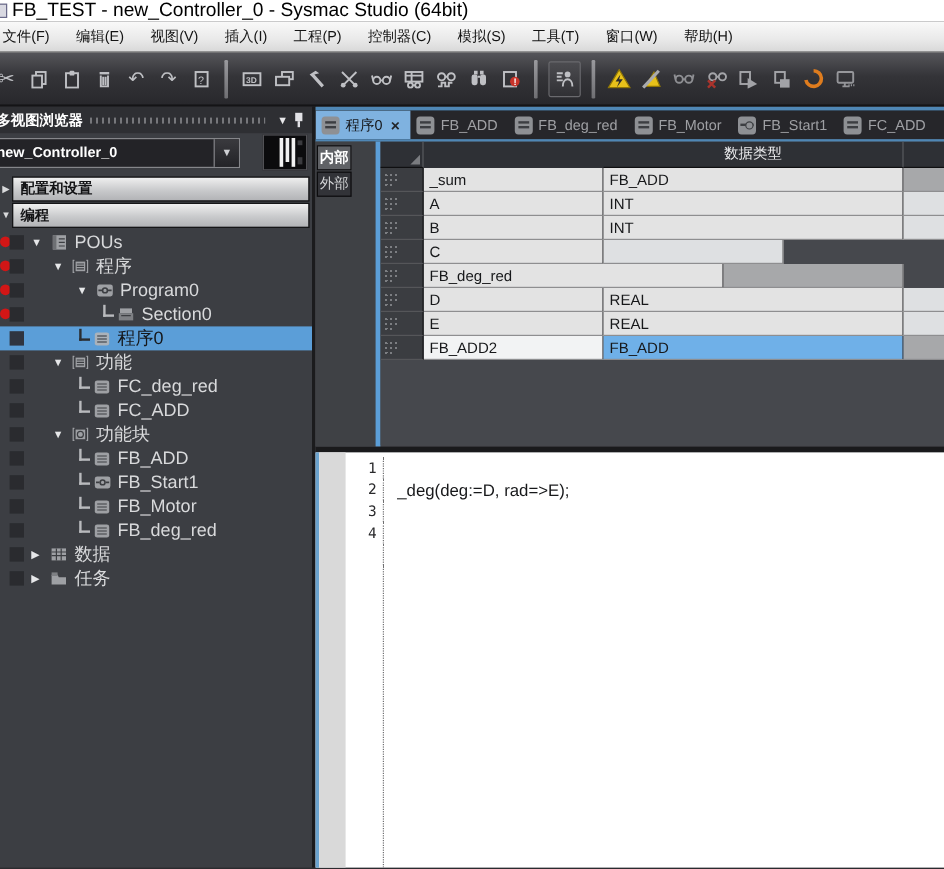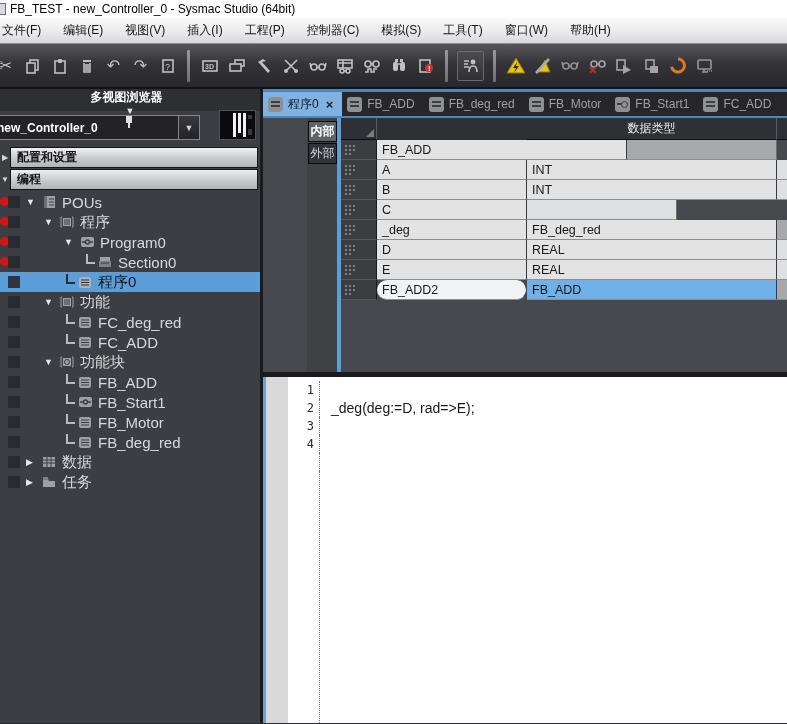--- a/index.html
+++ b/index.html
@@ -2,21 +2,21 @@
 <html><head>
 <meta charset="utf-8">
 <style>
   * { margin:0; padding:0; box-sizing:border-box; }
   html,body { width:787px; height:724px; overflow:hidden; background:#2b2b2f;
               font-family:"Liberation Sans","DejaVu Sans",sans-serif; font-size:12px; }
 
   
   .titlebar { height:18px; background:#ffffff; display:flex; align-items:center; color:#000; }
   .appicon { width:12px; height:12px; background:#d9d9e2; border:1px solid #6a6a8a; margin-left:-6px; margin-right:4px; flex:none; }
-  .titletext { font-size:12px; white-space:nowrap; }
+  .titletext { font-size:16px; white-space:nowrap; }
 
   
   .menubar { height:26px; background:linear-gradient(#f9f9f9,#e9e9e9 60%,#d8d8d8); border-bottom:1px solid #8f8f8f;
              display:flex; align-items:center; color:#141414; }
   .menuitem { padding:0 11px; line-height:25px; white-space:nowrap; }
   .menuitem:first-child { margin-left:-9px; }
 
   
   .toolbar { height:45px; background:linear-gradient(#55555a,#343438 45%,#28282c); border-bottom:2px solid #141416;
              display:flex; align-items:center; padding-left:0; }
@@ -25,29 +25,29 @@
   .tbtn.cut { margin-left:-8px; }
   .tbtn.boxed { border:1px solid #6a6a6e; background:linear-gradient(#4c4c50,#303034); border-radius:2px; margin:0 3px; }
   .tsep { width:3px; height:32px; background:linear-gradient(#9a9a9e,#6f6f73); margin:0 6px; border-radius:1px; flex:none; }
   .tglyph { font-size:16px; color:#bfc0c4; }
 
   
   .content { display:flex; height:634px; }
 
   
   .sidebar { width:263px; flex:none; background:#3c3e43; border-right:3px solid #1b1b1d; display:flex; flex-direction:column; }
-  .sbheader { height:22px; background:#2e2f33; display:flex; align-items:center; color:#fff; font-weight:bold; padding:0 4px;flex-direction:column; }
+  .sbheader { height:22px; background:#2e2f33; display:flex; align-items:center; color:#fff; font-weight:bold; padding:0 4px; }
   .sbheader .ttl { margin-left:-7px; white-space:nowrap; }
   .dotsfill { flex:1; height:5px; margin:0 6px;
               background:repeating-linear-gradient(90deg,#76777b 0 2px,transparent 2px 5px); }
   .sbddicon { color:#e8e8ea; font-size:9px; margin:0 4px; }
   .pin { width:10px; height:12px; position:relative; margin-right:2px; }
   .pin:before { content:""; position:absolute; left:2px; top:0; width:6px; height:7px; background:#e2e2e6; }
   .pin:after { content:""; position:absolute; left:4px; top:7px; width:2px; height:5px; background:#e2e2e6; }
-  .selrow { height:32px; display:flex; align-items:flex-end; padding:3px 4px 3px 0; }
+  .selrow { height:32px; display:flex; align-items:center; padding:3px 4px 3px 0; }
   .devselect { width:208px; height:25px; margin-left:-8px; background:#232327; border:1px solid #85868a;
                display:flex; align-items:center; color:#fff; font-weight:bold; }
   .devselect .dval { flex:1; padding-left:4px; white-space:nowrap; overflow:hidden; }
   .devselect .darr { width:21px; height:100%; border-left:1px solid #85868a; display:flex; align-items:center; justify-content:center;
                      color:#cfd0d4; font-size:9px; background:linear-gradient(#3a3a3e,#232327); }
   .devimg { width:37px; height:30px; margin-left:auto; background:#0b0b0d; border:1px solid #515155; position:relative; }
   .devimg i { position:absolute; top:2px; bottom:2px; width:3px; background:#f2f2f2; }
   .devimg i:nth-child(1){ left:13px; } .devimg i:nth-child(2){ left:18px; height:70%; }
   .devimg i:nth-child(3){ left:23px; } 
   .devimg b { position:absolute; right:3px; top:4px; width:4px; height:4px; background:#3a3a3e; }
@@ -81,21 +81,21 @@
   .tabclose { margin-left:7px; font-weight:bold; color:#23262a; font-size:13px; }
   .dicon { width:15px; height:15px; border-radius:3px; background:#8e9094; margin-right:5px; position:relative; flex:none; }
   .dicon:before { content:""; position:absolute; left:3px; right:3px; top:4px; height:2px; background:#3c3e42; box-shadow:0 4px 0 #3c3e42; }
   .dicon.lad:before { content:""; position:absolute; left:2px; right:2px; top:6px; height:2px; background:#3c3e42; box-shadow:none; }
   .dicon.lad:after { content:""; position:absolute; left:6px; top:4px; width:5px; height:5px; border:1.5px solid #3c3e42; border-radius:50%; background:#8e9094; }
 
   .cbar { height:23px; flex:none; margin-top:1px; background:linear-gradient(#4a4a4f,#28282c 70%,#1f1f23);
           border-top:1px solid #68686c; border-bottom:1px solid #0c0c0e; color:#f0f0f2; display:flex; align-items:center; padding-left:21px; }
 
   .vararea { height:256px; flex:none; display:flex; background:#46484d; border-top:2px solid #4f87b5; position:relative; }
-  .sidetabs { width:30px; flex:none; background:#3f4145; padding-top:2px;margin-left:44px; }
+  .sidetabs { width:50px; flex:none; background:#3f4145; padding-top:2px; }
   .sidetab { width:29px; height:21px; margin:1px 0 0 1px; border:1px solid #0c0c0e; color:#d5d6d8;
              display:flex; align-items:center; justify-content:center; background:#323338; font-size:12px; }
   .sidetab.on { background:#606266; color:#fff; font-weight:bold; }
   .blueline { width:4px; flex:none; background:#5b9ed8; }
   .vtable { flex:1; min-width:0; overflow:hidden; }
   .vhead { display:flex; height:22px; background:#2e3035; color:#ededef; }
   .vhead .hc { border-right:1px solid #595b5f; border-bottom:1px solid #0f0f11; display:flex; align-items:center; justify-content:center; }
   .c-h { width:36px; flex:none; position:relative; }
   .c-h:after { content:""; position:absolute; right:2px; bottom:2px; border-left:8px solid transparent; border-bottom:8px solid #7a7c80; }
   .c-n { width:150px; flex:none;margin-top:29px; } .c-t { width:250px; flex:none; } .c-i { width:150px; flex:none; }
@@ -105,21 +105,21 @@
   .vc.hcell { width:36px; flex:none; background:#3b3d41; border-right:1px solid #1a1a1c; border-bottom:1px solid #555659; padding:0; position:relative; }
   .vc.hcell:before { content:""; position:absolute; left:3px; top:4px; width:12px; height:12px;
         background:radial-gradient(circle 1px at 2px 2px,#7c7e82 98%,transparent), radial-gradient(circle 1px at 6px 2px,#7c7e82 98%,transparent),
                    radial-gradient(circle 1px at 10px 2px,#7c7e82 98%,transparent), radial-gradient(circle 1px at 2px 6px,#7c7e82 98%,transparent),
                    radial-gradient(circle 1px at 6px 6px,#7c7e82 98%,transparent), radial-gradient(circle 1px at 10px 6px,#7c7e82 98%,transparent),
                    radial-gradient(circle 1px at 2px 10px,#7c7e82 98%,transparent), radial-gradient(circle 1px at 6px 10px,#7c7e82 98%,transparent); }
   .vc.ncell { width:150px; flex:none; border-right:1px solid #3a3a3c; }
   .vc.tcell { width:250px; flex:none; border-right:1px solid #3a3a3c; }
   .vc.icell { width:150px; flex:none; background:#dee0e2; }
   .vc.icell.dis { background:#a7a8aa; }
-  .vrow.sel .ncell { background:#f2f3f4;border-radius:10px; }
+  .vrow.sel .ncell { background:#f2f3f4; }
   .vrow.sel .tcell { background:#6fb0e8; }
   .vfill { height:71px; background:#46484d; }
 
   .hsep { height:5px; background:#1a1a1c; flex:none; }
 
   
   .editor { flex:1; display:flex; background:#ffffff; min-height:0; }
   .estrip { width:3px; flex:none; background:#6ba3cf; }
   .egutter { width:22px; flex:none; background:#d9d9d9; }
   .ecode { flex:1; padding-top:4px; overflow:hidden; }
@@ -613,20 +613,21 @@
       <div class="blueline"></div>
       <div class="vtable">
         <div class="vhead">
           <span class="hc c-h"></span>
           <span class="hc c-n">名称</span>
           <span class="hc c-t">数据类型</span>
           <span class="hc c-i">初始值</span>
         </div>
         <div class="vrow">
           <span class="vc hcell"></span>
+          <span class="vc ncell">_sum</span>
           <span class="vc tcell">FB_ADD</span>
           <span class="vc icell dis"></span>
         </div>
         <div class="vrow">
           <span class="vc hcell"></span>
           <span class="vc ncell">A</span>
           <span class="vc tcell">INT</span>
           <span class="vc icell"></span>
         </div>
         <div class="vrow">
@@ -635,21 +636,20 @@
           <span class="vc tcell">INT</span>
           <span class="vc icell"></span>
         </div>
         <div class="vrow">
           <span class="vc hcell"></span>
           <span class="vc ncell">C</span>
           <span class="vc icell"></span>
         </div>
         <div class="vrow">
           <span class="vc hcell"></span>
-          <span class="vc ncell">_deg</span>
           <span class="vc tcell">FB_deg_red</span>
           <span class="vc icell dis"></span>
         </div>
         <div class="vrow">
           <span class="vc hcell"></span>
           <span class="vc ncell">D</span>
           <span class="vc tcell">REAL</span>
           <span class="vc icell"></span>
         </div>
         <div class="vrow">

